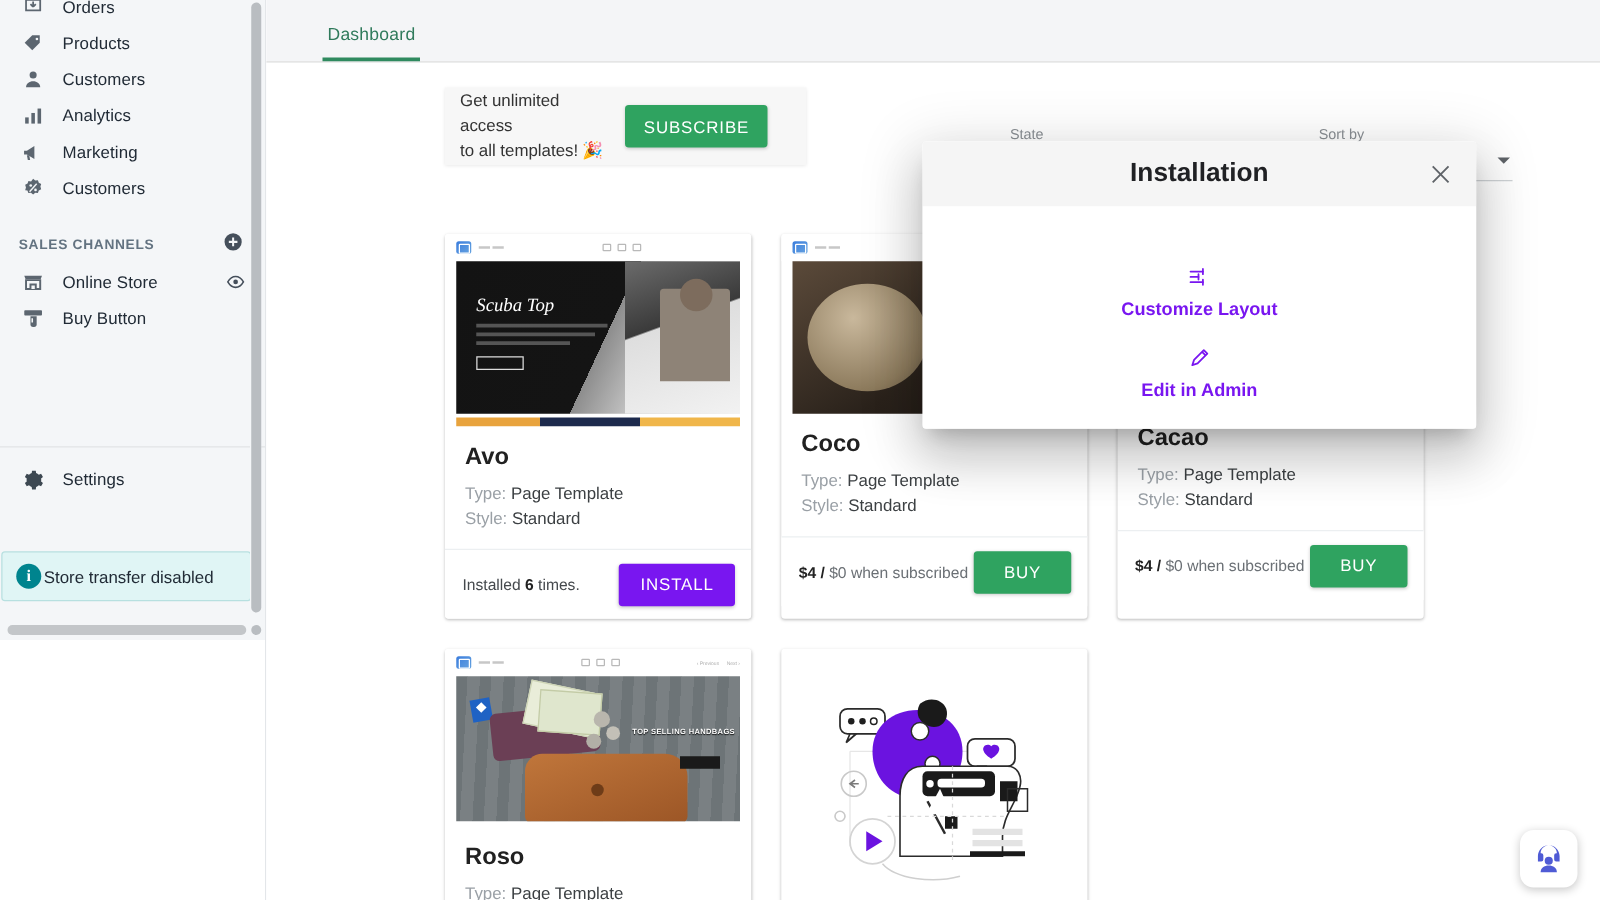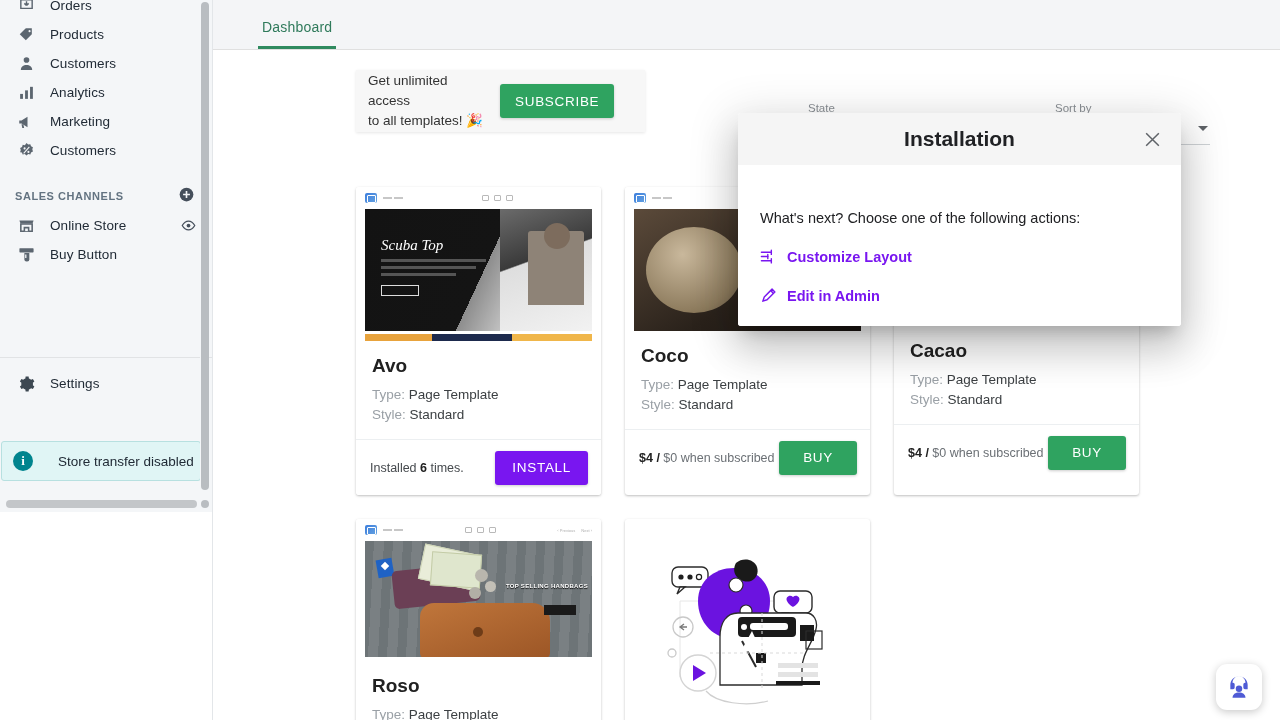--- a/index.html
+++ b/index.html
@@ -74,21 +74,21 @@
     padding-left: 11px;
   }
   .store-banner .bico {
     width: 20px; height: 20px; border-radius: 50%;
     background: #00848e; color: #fff;
     display: flex; align-items: center; justify-content: center;
     font-size: 13px; font-weight: bold; font-family: "Liberation Serif", serif;
     flex: 0 0 20px;
   }
   .store-banner .btxt {
-    margin-left: 25px; font-size: 13.5px; color: #212b36;
+    margin-left: 2px; font-size: 13.5px; color: #212b36;
   }
 
   
   .sb-vtrack {
     position: absolute; right: 3px; top: 2px;
     width: 9px; height: 490px;
     background: #f4f6f8;
   }
   .sb-vthumb {
     position: absolute; right: 3px; top: 2px;
@@ -269,21 +269,21 @@
   .m-link { color: #7916f0; font-weight: 600; }
   .check-badge {
     width: 17px; height: 17px; border-radius: 50%;
     background: #1ec8a5; display:inline-flex; align-items:center; justify-content:center;
     margin-left: 6px;
   }
   .m-line2 { font-size: 14.5px; color:#202124; margin-top: 19px; }
   .m-action {
     display:flex; align-items:center; gap:10px;
     margin-top: 22px; cursor: pointer;
-    color: #7916f0; font-size: 14.5px; font-weight: 600;
+    color: #7916f0; font-size: 14.5px; font-weight: 600; flex-direction: column;
   }
   .modal-foot {
     height: 65px; background:#f5f5f5;
     display:flex; align-items:center; justify-content:flex-end;
     padding-right: 22px;
   }
   .btn-close {
     background:#7916f0; color:#fff; border:none; border-radius:3px;
     height: 36px; padding: 0 18px; font-size: 13.5px; font-weight:500;
     letter-spacing:.7px; cursor:pointer;
@@ -685,21 +685,20 @@
       <div class="modal" style="top:63px">
         <div class="modal-head">
           <div class="modal-title">Installation</div>
           <div class="modal-close">
             <svg width="19" height="19" viewBox="0 0 24 24">
                 <path d="M4 4l16 16M20 4L4 20" stroke="#5f6368" stroke-width="1.9"></path>
               </svg>
           </div>
         </div>
         <div class="modal-body">
-          <div class="m-line2">What's next? Choose one of the following actions:</div>
 
           <div class="m-action">
             <span style="display:flex">
               <svg width="17" height="17" viewBox="0 0 24 24" stroke="#7916f0" stroke-width="2" fill="none" stroke-linecap="round">
                 <path d="M2 6h14M2 12h9M2 18h14"></path>
                   <path d="M16 3v6M11 9v6M16 15v6"></path>
               </svg>
             </span>
             <span>Customize Layout</span>
           </div>

